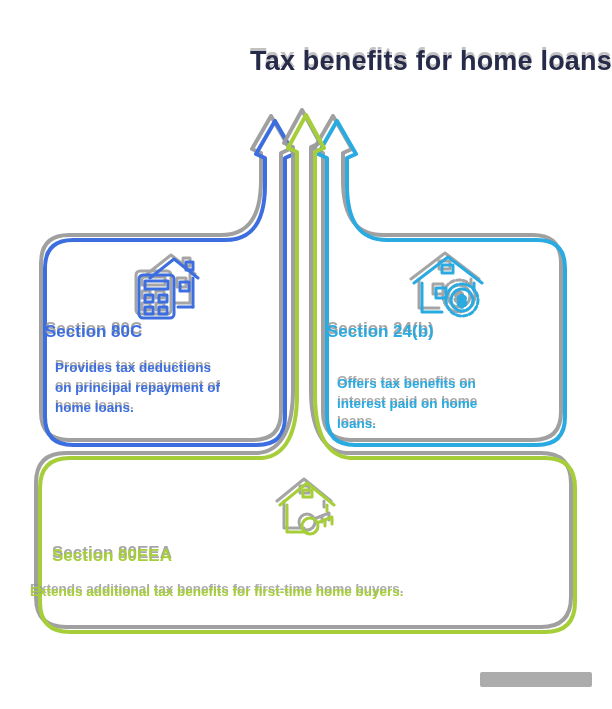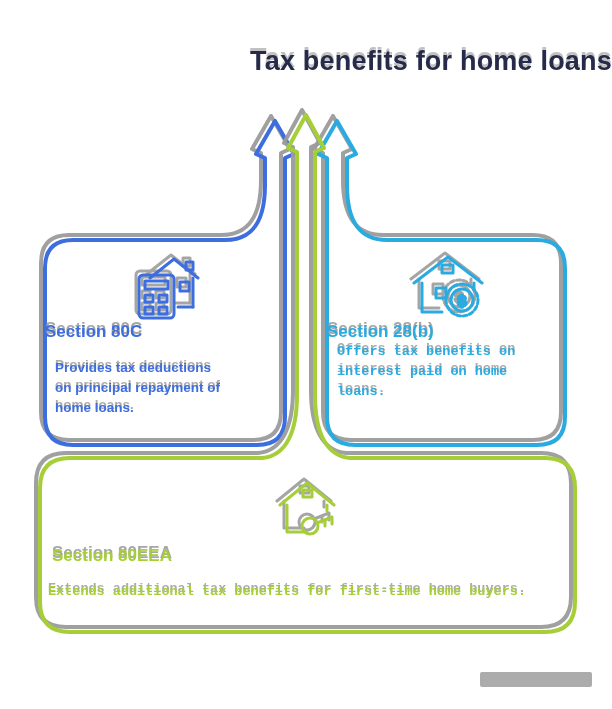--- a/index.html
+++ b/index.html
@@ -34,23 +34,23 @@
     position:absolute;text-align:left;font-size:13.5px;font-weight:bold;
     line-height:20px;white-space:pre-line;
     text-shadow:0 -3px 0 rgba(150,150,150,.8);
   }
   .blue-text{color:var(--blue);}
   .cyan-text{color:var(--cyan);}
   .green-text{color:var(--green);}
   .heading-left{left:45px;width:240px;top:322px;}
   .body-left{left:55px;width:220px;top:358px;}
   .heading-right{left:327px;width:238px;top:322px;}
-  .body-right{left:337px;width:218px;top:342px;font-family:Liberation Mono, monospace;}
+  .body-right{left:337px;width:218px;top:374px;}
   .heading-bottom{left:52px;width:535px;top:546px;}
-  .body-bottom{left:48px;width:519px;top:582px;font-family:Liberation Mono, monospace;}
+  .body-bottom{left:30px;width:519px;top:582px;}
   .coin-symbol{
     font-family:"Liberation Sans",sans-serif;font-size:15px;font-weight:bold;
     fill:var(--cyan);stroke:none;
   }
   .watermark-bar{
     position:absolute;left:480px;top:672px;width:112px;height:15px;
     background:var(--watermark);border-radius:2px;
   }
 </style>
 </head>
@@ -97,21 +97,21 @@
   <circle cx="34" cy="49" r="8"></circle>
   <polyline points="41,46 56,40 56,47"></polyline>
   <line x1="49" y1="43" x2="49" y2="49"></line>
 </svg>
 
 <div class="card-heading heading-left blue-text">Section 80C</div>
 <div class="card-body body-left blue-text">Provides tax deductions
 on principal repayment of
 home loans.</div>
 
-<div class="card-heading heading-right cyan-text">Section 28(b)</div>
+<div class="card-heading heading-right cyan-text">Section 24(b)</div>
 <div class="card-body body-right cyan-text">Offers tax benefits on
 interest paid on home
 loans.</div>
 
 <div class="card-heading heading-bottom green-text">Section 80EEA</div>
 <div class="card-body body-bottom green-text">Extends additional tax benefits for first-time home buyers.</div>
 
 <div class="watermark-bar"></div>
 
 </body></html>

